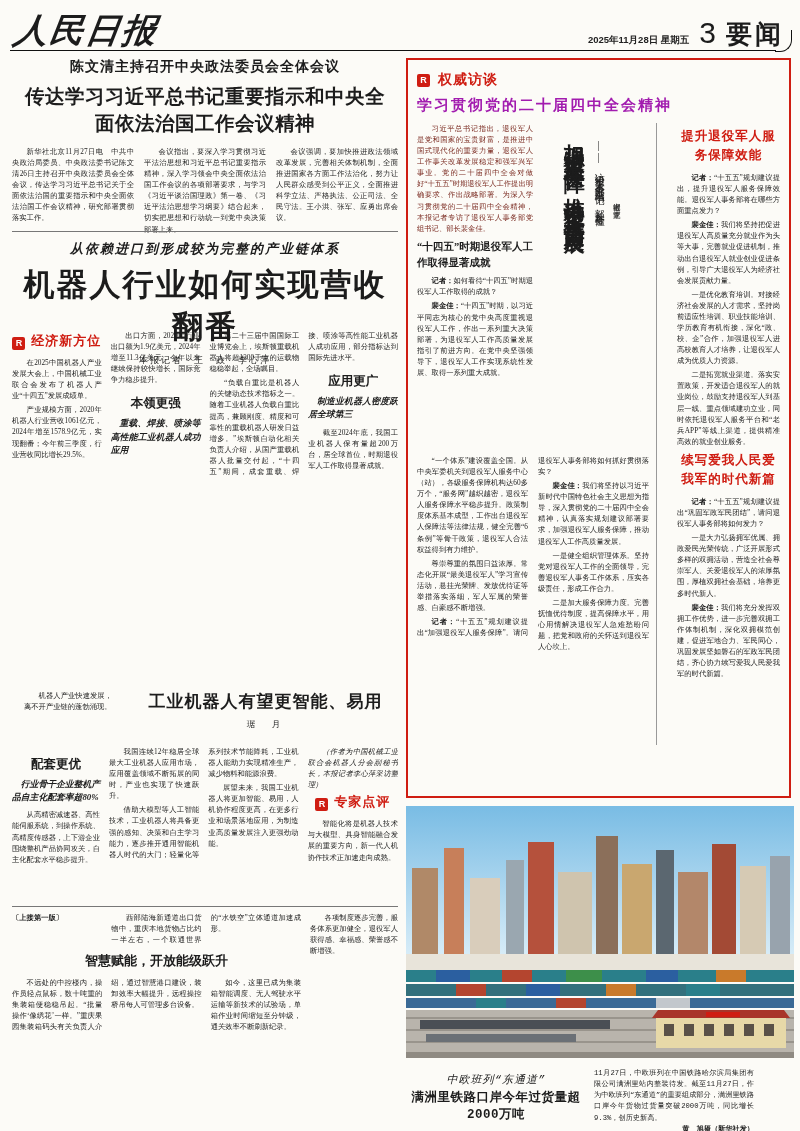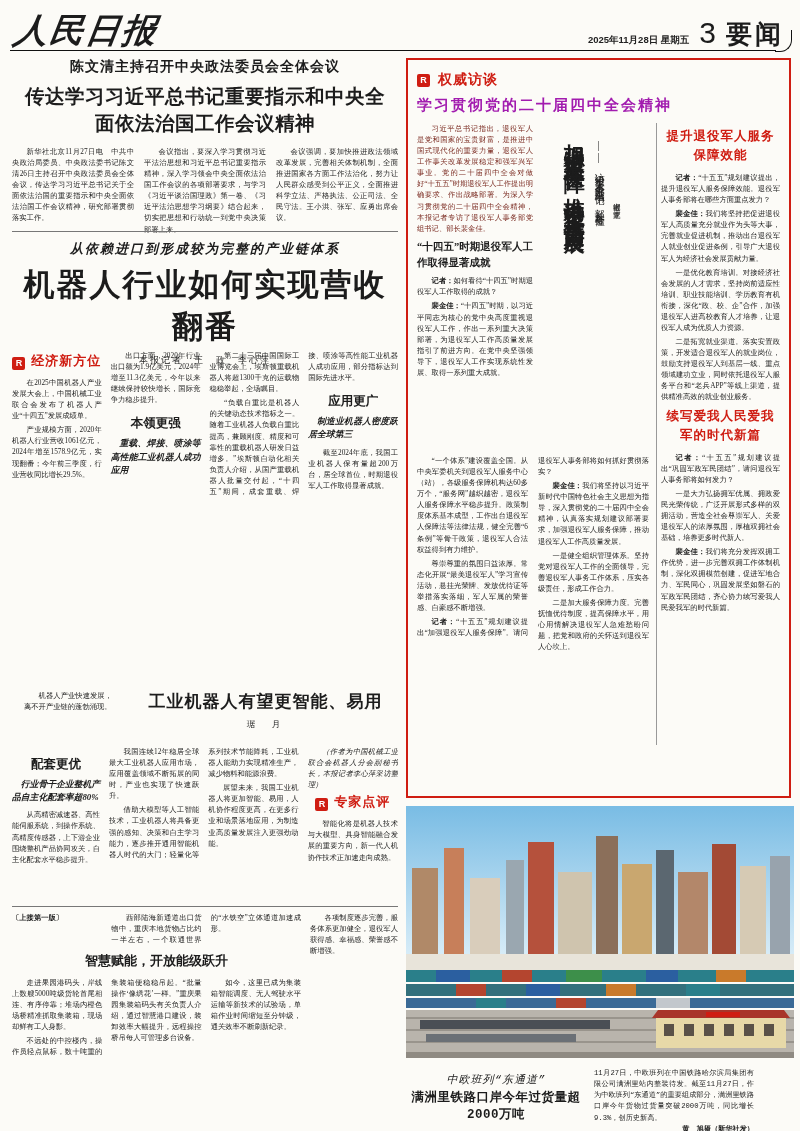--- a/index.html
+++ b/index.html
@@ -25,21 +25,21 @@
   .artA .kick{text-align:center;font-weight:700;font-size:14px;letter-spacing:1px;}
   .artA .head{text-align:center;font-weight:900;font-size:19.5px;letter-spacing:.5px;margin:7px 4px 9px;}
   .artA .body{column-count:3;column-gap:10px;height:108px;overflow:hidden;}
   .divider1{position:absolute;left:12px;top:231px;width:386px;border-top:1px solid #777;}
   
   .artB-head{position:absolute;left:12px;top:240px;width:386px;text-align:center;}
   .artB-head .kick{font-style:italic;font-weight:700;font-size:13px;letter-spacing:2px;}
   .artB-head .head{font-weight:900;font-size:31px;letter-spacing:2px;margin:6px 0 6px;}
   .artB-head .by{font-size:9px;letter-spacing:2px;}
   
-  .row1{position:absolute;left:12px;top:350px;width:386px;height:356px;column-count:4;column-gap:9px;overflow:hidden;}
+  .row1{position:absolute;left:12px;top:330px;width:386px;height:356px;column-count:4;column-gap:9px;overflow:hidden;}
   .badge-line{text-align:center;margin:2px 0 7px;text-indent:0;}
   .badge-line .t{font:700 13px "Liberation Sans",sans-serif;color:#cf1d12;letter-spacing:1px;}
   .sec-h{text-align:center;font-weight:700;font-size:12.5px;margin:9px 0 4px;text-indent:0;}
   .sec-sub{font-style:italic;font-weight:700;font-size:8.8px;margin:0 0 5px;text-indent:1em;line-height:1.5;}
   
   .row2{position:absolute;left:24px;top:690px;width:386px;display:flex;gap:9px;}
   .colNarrow{width:88px;flex:0 0 88px;}
   .expert-head{flex:1;text-align:center;}
   .expert-head .h{font-weight:900;font-size:17px;letter-spacing:1px;}
   .expert-head .a{font-size:8.5px;letter-spacing:4px;margin-top:6px;}
@@ -50,21 +50,21 @@
   .row4{position:absolute;left:12px;top:912px;width:386px;height:212px;display:flex;gap:9px;overflow:hidden;}
   .jump{width:289px;flex:0 0 289px;column-count:3;column-gap:9px;}
   .jump .marker{font-weight:700;text-indent:0;}
   .jump .sub{column-span:all;text-align:center;font-weight:700;font-size:13px;margin:6px 0;text-indent:0;}
   .divider2{position:absolute;left:12px;top:906px;width:386px;border-top:1px solid #777;}
   
   .ivbox{position:absolute;left:406px;top:58px;width:385px;height:740px;border:2.5px solid #cf1d12;box-sizing:border-box;padding:8px 9px;background:#fcfbf7;}
   .iv-series{color:#a21caf;font-weight:700;font-size:15px;letter-spacing:2px;margin:5px 0 8px;}
   .iv-flex{display:flex;}
   .iv-main{width:232px;flex:0 0 232px;padding-right:7px;}
-  .iv-right{flex:1;border-left:1px solid #999;padding-left:4px;}
+  .iv-right{flex:1;border-left:1px solid #999;padding-left:20px;}
   .iv-top{display:flex;}
   .iv-colA{width:116px;flex:0 0 116px;}
   .iv-intro{color:#7a2a20;}
   .qhead{font-weight:700;font-size:10.5px;line-height:1.5;margin:5px 0;text-indent:0;}
   .vblock{flex:1;display:flex;justify-content:center;gap:5px;padding-top:4px;}
   .vhead{writing-mode:vertical-rl;font-weight:900;font-size:21px;letter-spacing:3px;height:322px;line-height:1.25;}
   .vsub{writing-mode:vertical-rl;font-size:10px;height:300px;margin-top:14px;letter-spacing:2px;}
   .vby{writing-mode:vertical-rl;font-size:7.5px;height:150px;margin-top:70px;color:#333;}
   .iv-bottom{column-count:2;column-gap:10px;margin-top:6px;height:290px;overflow:hidden;}
   .rsub{color:#cf1d12;font-weight:700;font-size:12.5px;text-align:center;letter-spacing:1px;margin:4px 0 7px;text-indent:0;}
@@ -156,21 +156,20 @@
       <p>智能化将是机器人技术与大模型、具身智能融合发展的重要方向，新一代人机协作技术正加速走向成熟。</p>
     </div>
   </div>
 
   <div class="divider2"></div>
   <div class="row4">
     <div class="jump small just">
       <p class="marker">〔上接第一版〕</p>
       <p>西部陆海新通道出口货物中，重庆本地货物占比约一半左右，一个联通世界的“水铁空”立体通道加速成形。</p>
       <p class="sub">智慧赋能，开放能级跃升</p>
-      <p>走进果园港码头，岸线上数艘5000吨级货轮首尾相连、有序停靠；堆场内橙色场桥精准抓取集装箱，现场却鲜有工人身影。</p>
       <p>不远处的中控楼内，操作员轻点鼠标，数十吨重的集装箱便稳稳吊起。“批量操作‘像绣花’一样。”重庆果园集装箱码头有关负责人介绍，通过智慧港口建设，装卸效率大幅提升，远程操控桥吊每人可管理多台设备。</p>
       <p>如今，这里已成为集装箱智能调度、无人驾驶水平运输等新技术的试验场，单箱作业时间缩短至分钟级，通关效率不断刷新纪录。</p>
     </div>
     <div class="colNarrow small just">
       <p>各项制度逐步完善，服务体系更加健全，退役军人获得感、幸福感、荣誉感不断增强。</p>
     </div>
   </div>
 
   <div class="ivbox">
     <div class="badge-line noind" style="text-align:left">

